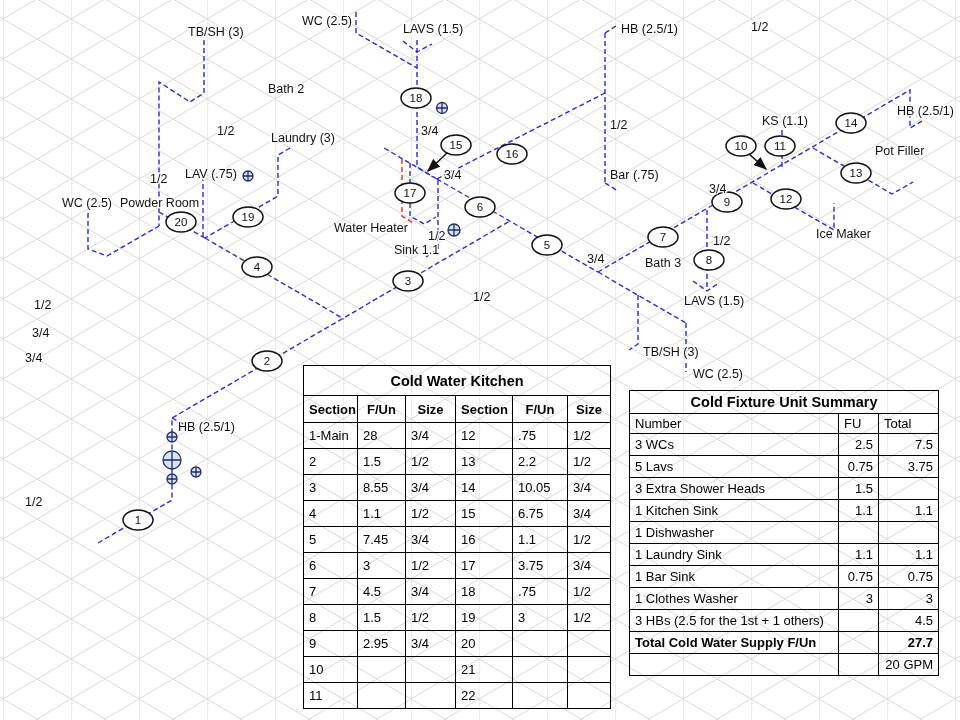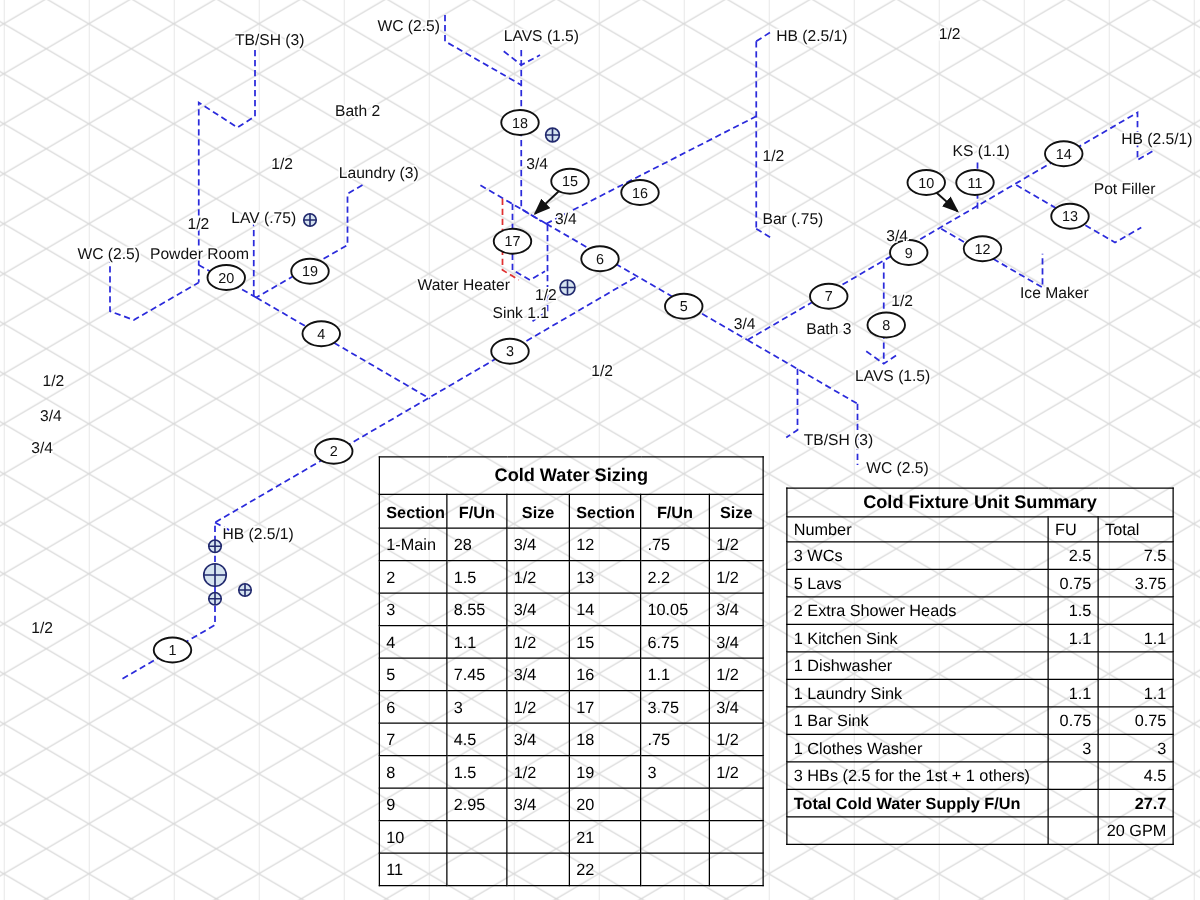--- a/index.html
+++ b/index.html
@@ -245,21 +245,21 @@
   <colgroup>
     <col style="width:54px">
       <col style="width:48px">
       <col style="width:50px">
     <col style="width:57px">
       <col style="width:55px">
       <col style="width:43px">
   </colgroup>
   <thead>
     <tr class="tbl-title">
-        <th colspan="6">Cold Water Sizing</th>
+        <th colspan="6">Cold Water Kitchen</th>
       </tr>
     <tr class="cols">
         <th>Section</th>
         <th>F/Un</th>
         <th>Size</th>
         <th>Section</th>
         <th>F/Un</th>
         <th>Size</th>
       </tr>
   </thead>
@@ -376,21 +376,21 @@
         <td>3 WCs</td>
         <td>2.5</td>
         <td>7.5</td>
       </tr>
       <tr>
         <td>5 Lavs</td>
         <td>0.75</td>
         <td>3.75</td>
       </tr>
       <tr>
-        <td>2 Extra Shower Heads</td>
+        <td>3 Extra Shower Heads</td>
         <td>1.5</td>
         <td></td>
       </tr>
       <tr>
         <td>1 Kitchen Sink</td>
         <td>1.1</td>
         <td>1.1</td>
       </tr>
       <tr>
         <td>1 Dishwasher</td>

